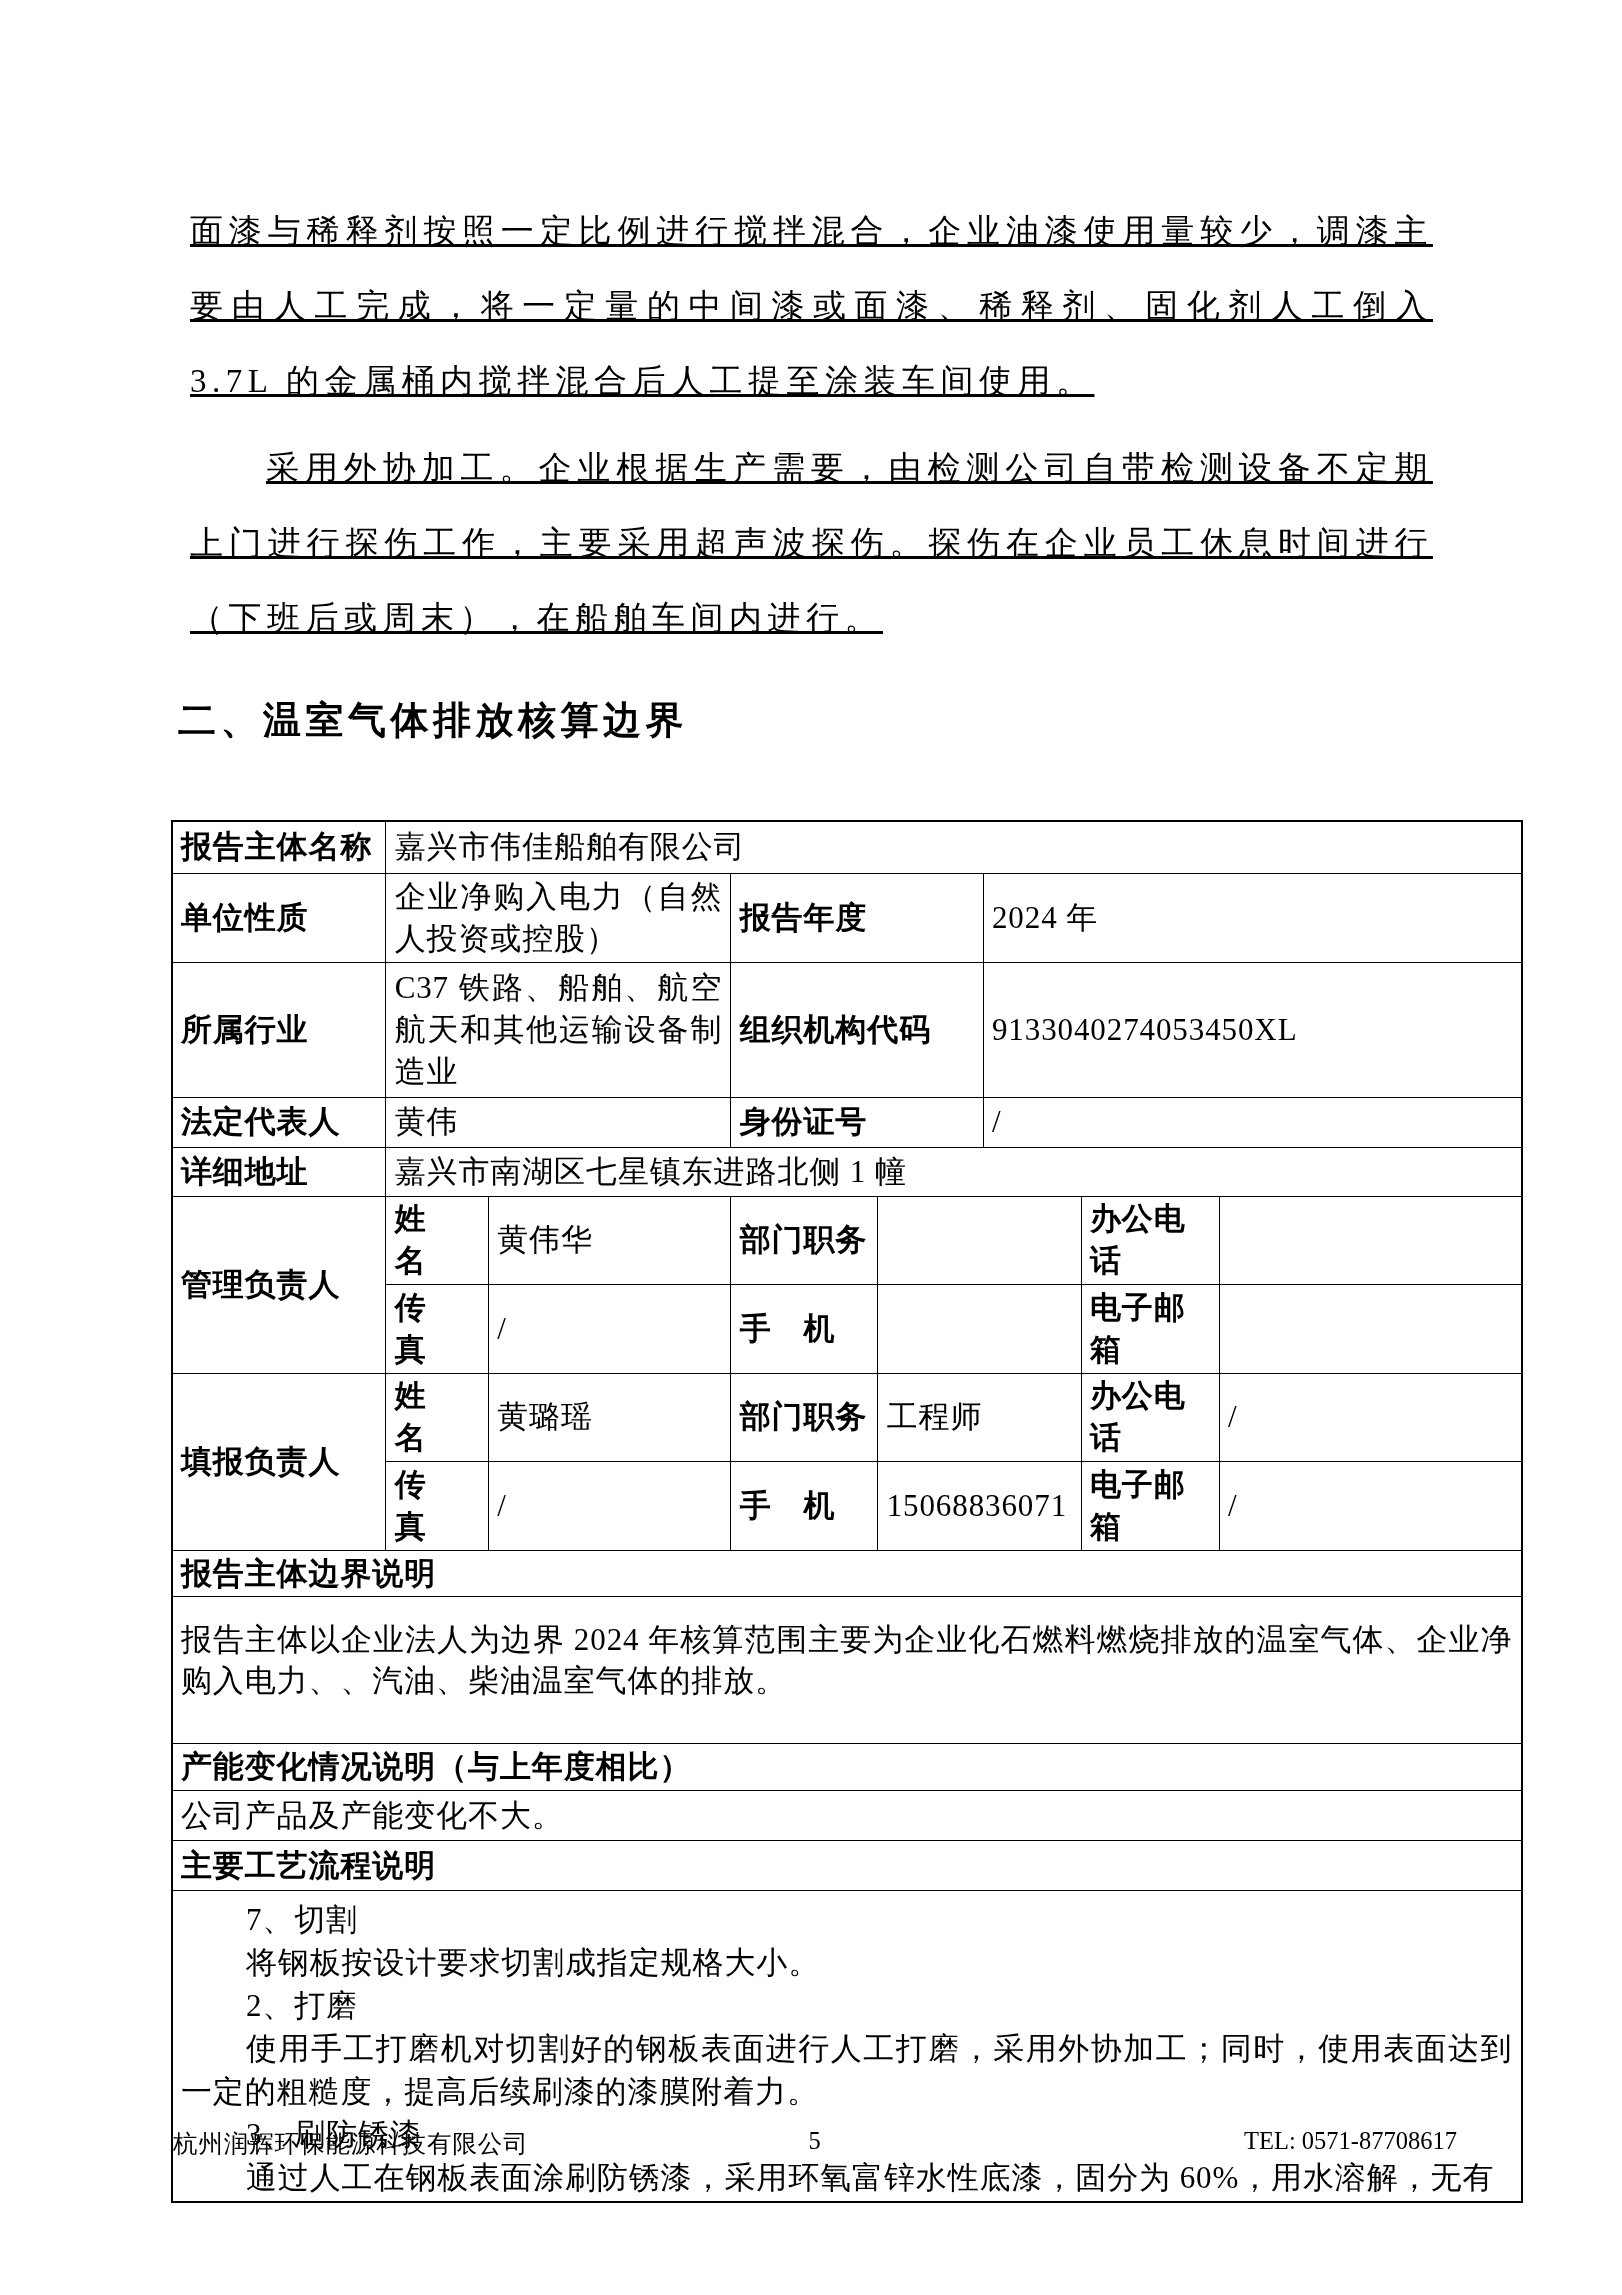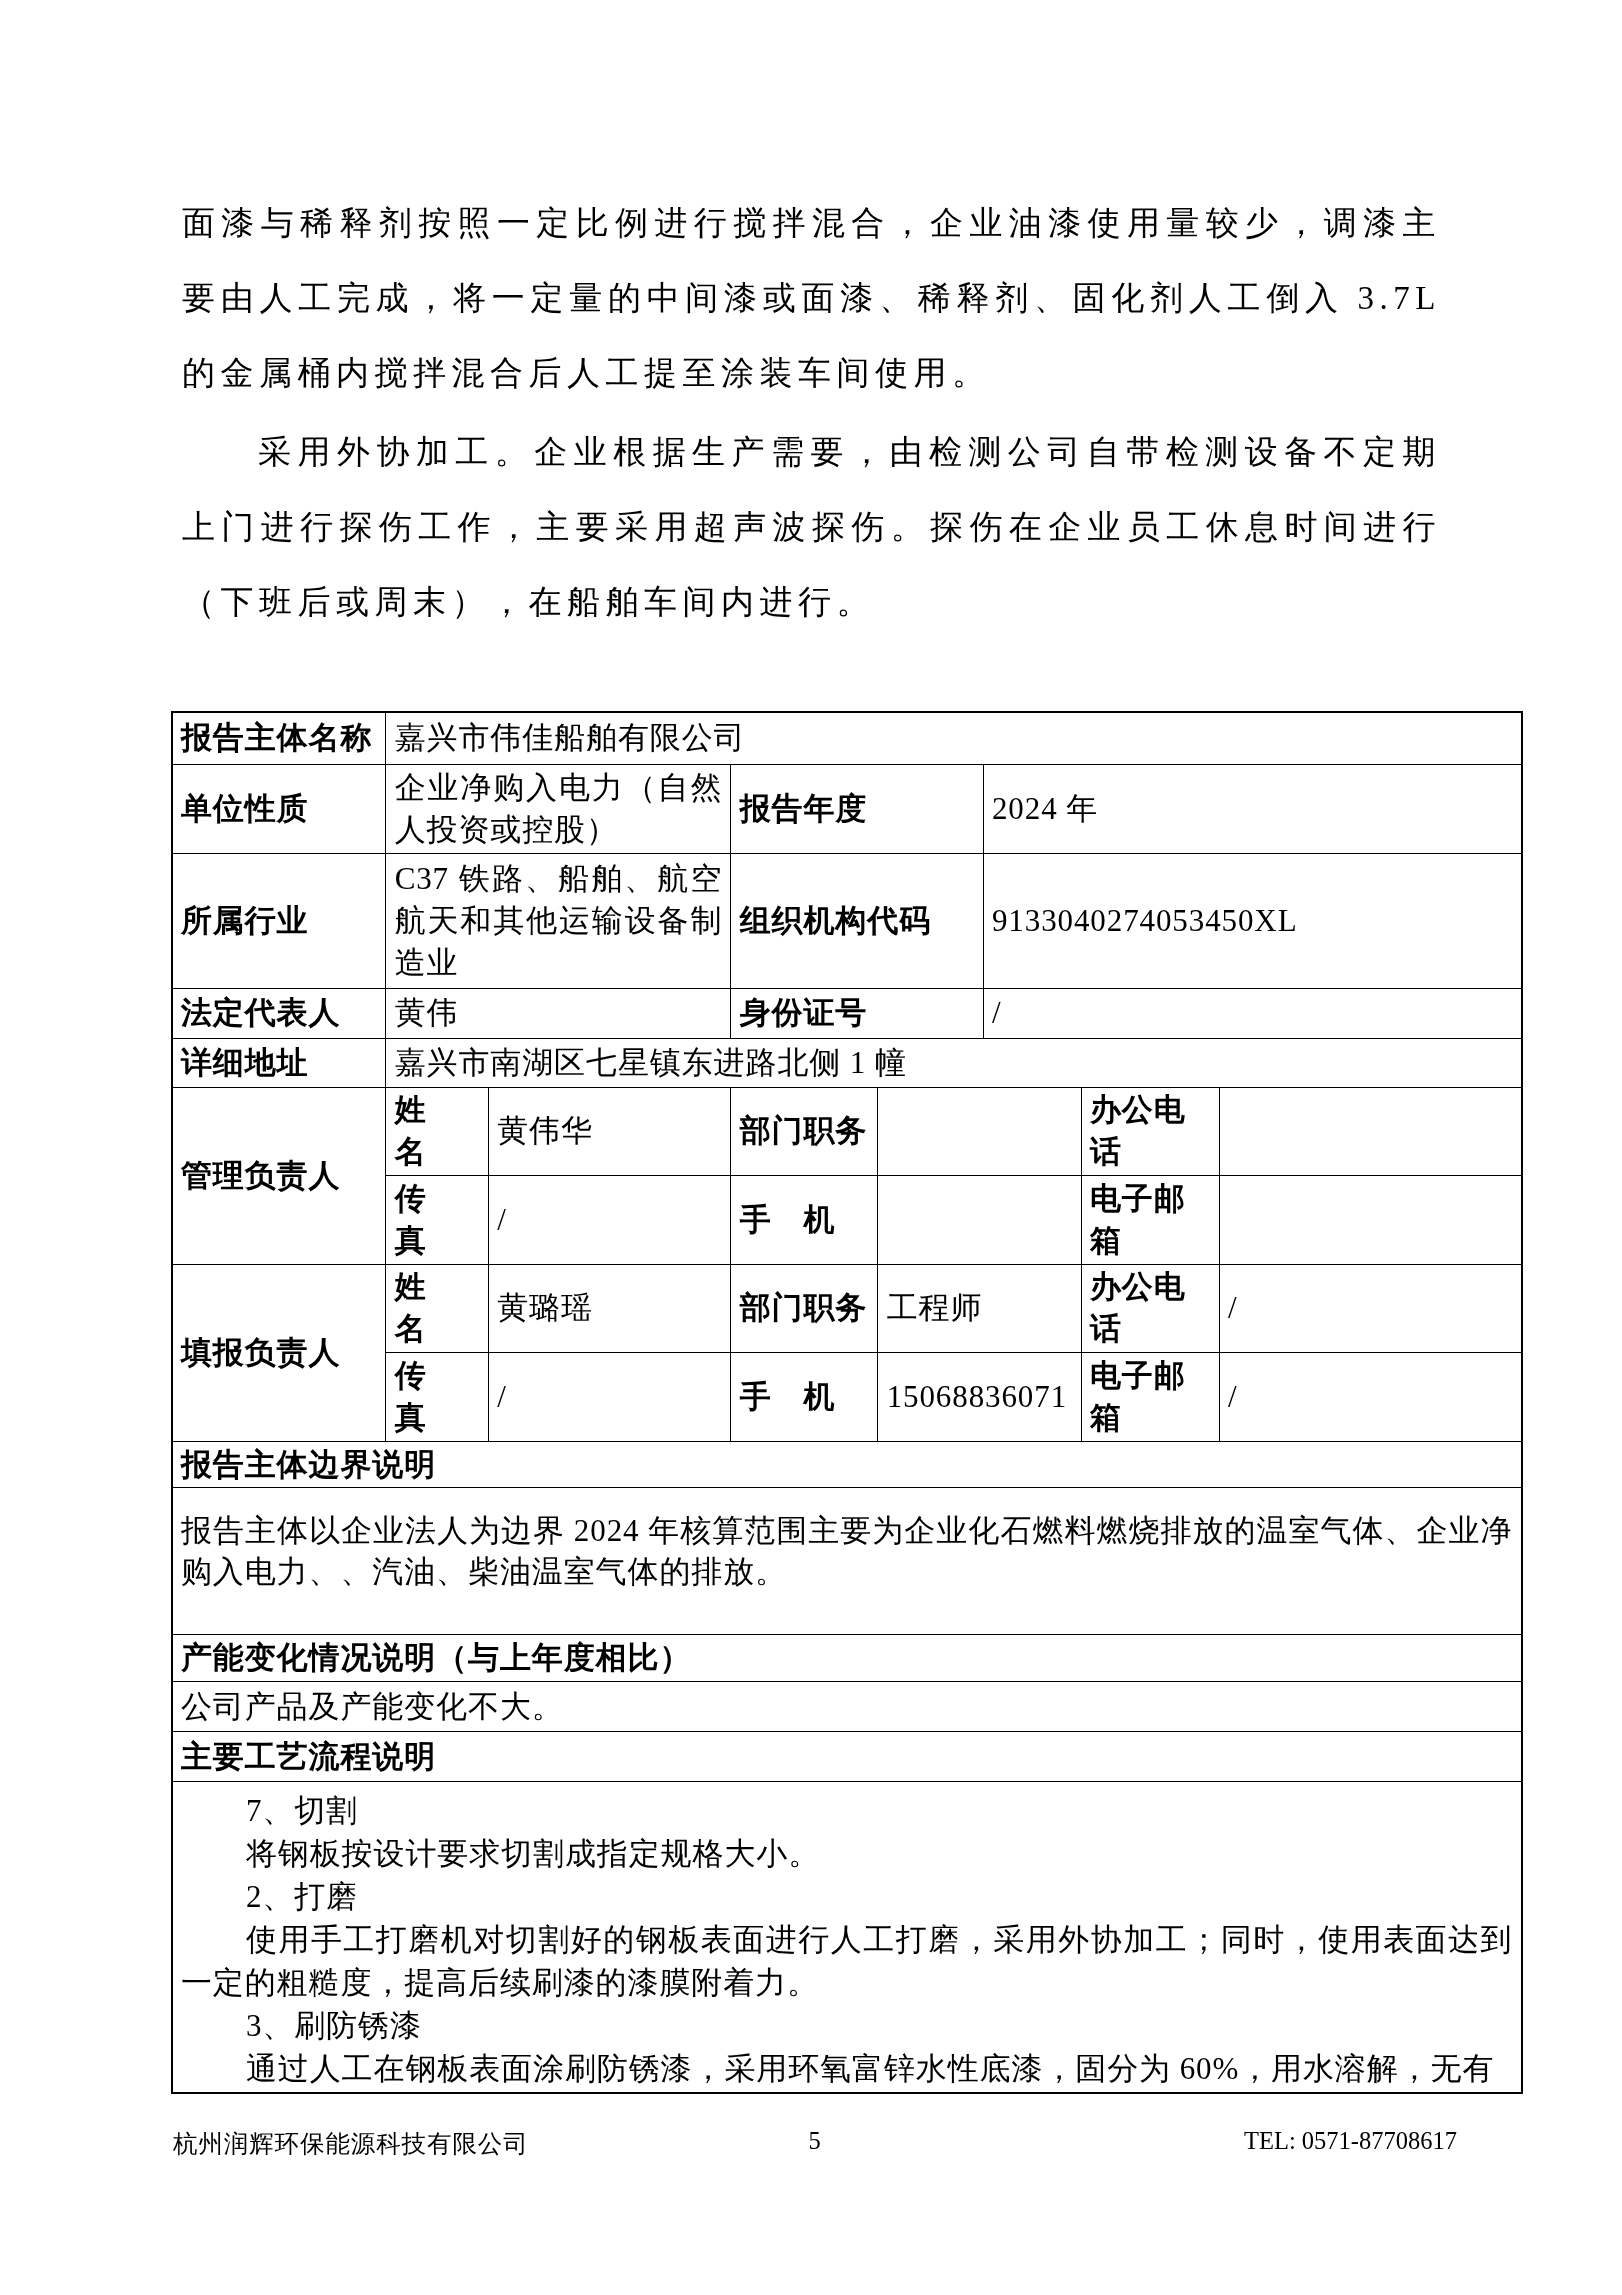--- a/index.html
+++ b/index.html
@@ -6,25 +6,26 @@
   .page{
     position:relative;
     width:1623px;height:2296px;
     background:#ffffff;
     color:#000;
     font-family:"Liberation Serif","DejaVu Serif",serif;
     overflow:hidden;
   }
   .content{padding:182px 178px 0 178px;}
   .body-para{
-    margin:4px;
+    margin:12px;
     font-size:33px;
     line-height:75px;
     letter-spacing:5.5px;
     text-align:justify;
+    text-decoration:underline;
   }
   .body-para.indent{text-indent:76px;}
   .section-heading{
     margin:35px 0 0 0;
     font-size:38px;
     line-height:58px;
     font-weight:bold;
     letter-spacing:4.5px;
   }
   table.info-table{
@@ -87,20 +88,21 @@
 </style>
 </head>
 <body>
 
 <div class="page">
   <div class="content">
 
     <p class="body-para">面漆与稀释剂按照一定比例进行搅拌混合，企业油漆使用量较少，调漆主要由人工完成，将一定量的中间漆或面漆、稀释剂、固化剂人工倒入 3.7L 的金属桶内搅拌混合后人工提至涂装车间使用。</p>
     <p class="body-para indent">采用外协加工。企业根据生产需要，由检测公司自带检测设备不定期上门进行探伤工作，主要采用超声波探伤。探伤在企业员工休息时间进行（下班后或周末），在船舶车间内进行。</p>
 
+    <h2 class="section-heading">二、温室气体排放核算边界</h2>
 
     <table class="info-table">
       <colgroup>
         <col style="width:15.87%">
         <col style="width:7.60%">
         <col style="width:17.96%">
         <col style="width:10.89%">
         <col style="width:7.80%">
         <col style="width:7.26%">
         <col style="width:10.22%">

